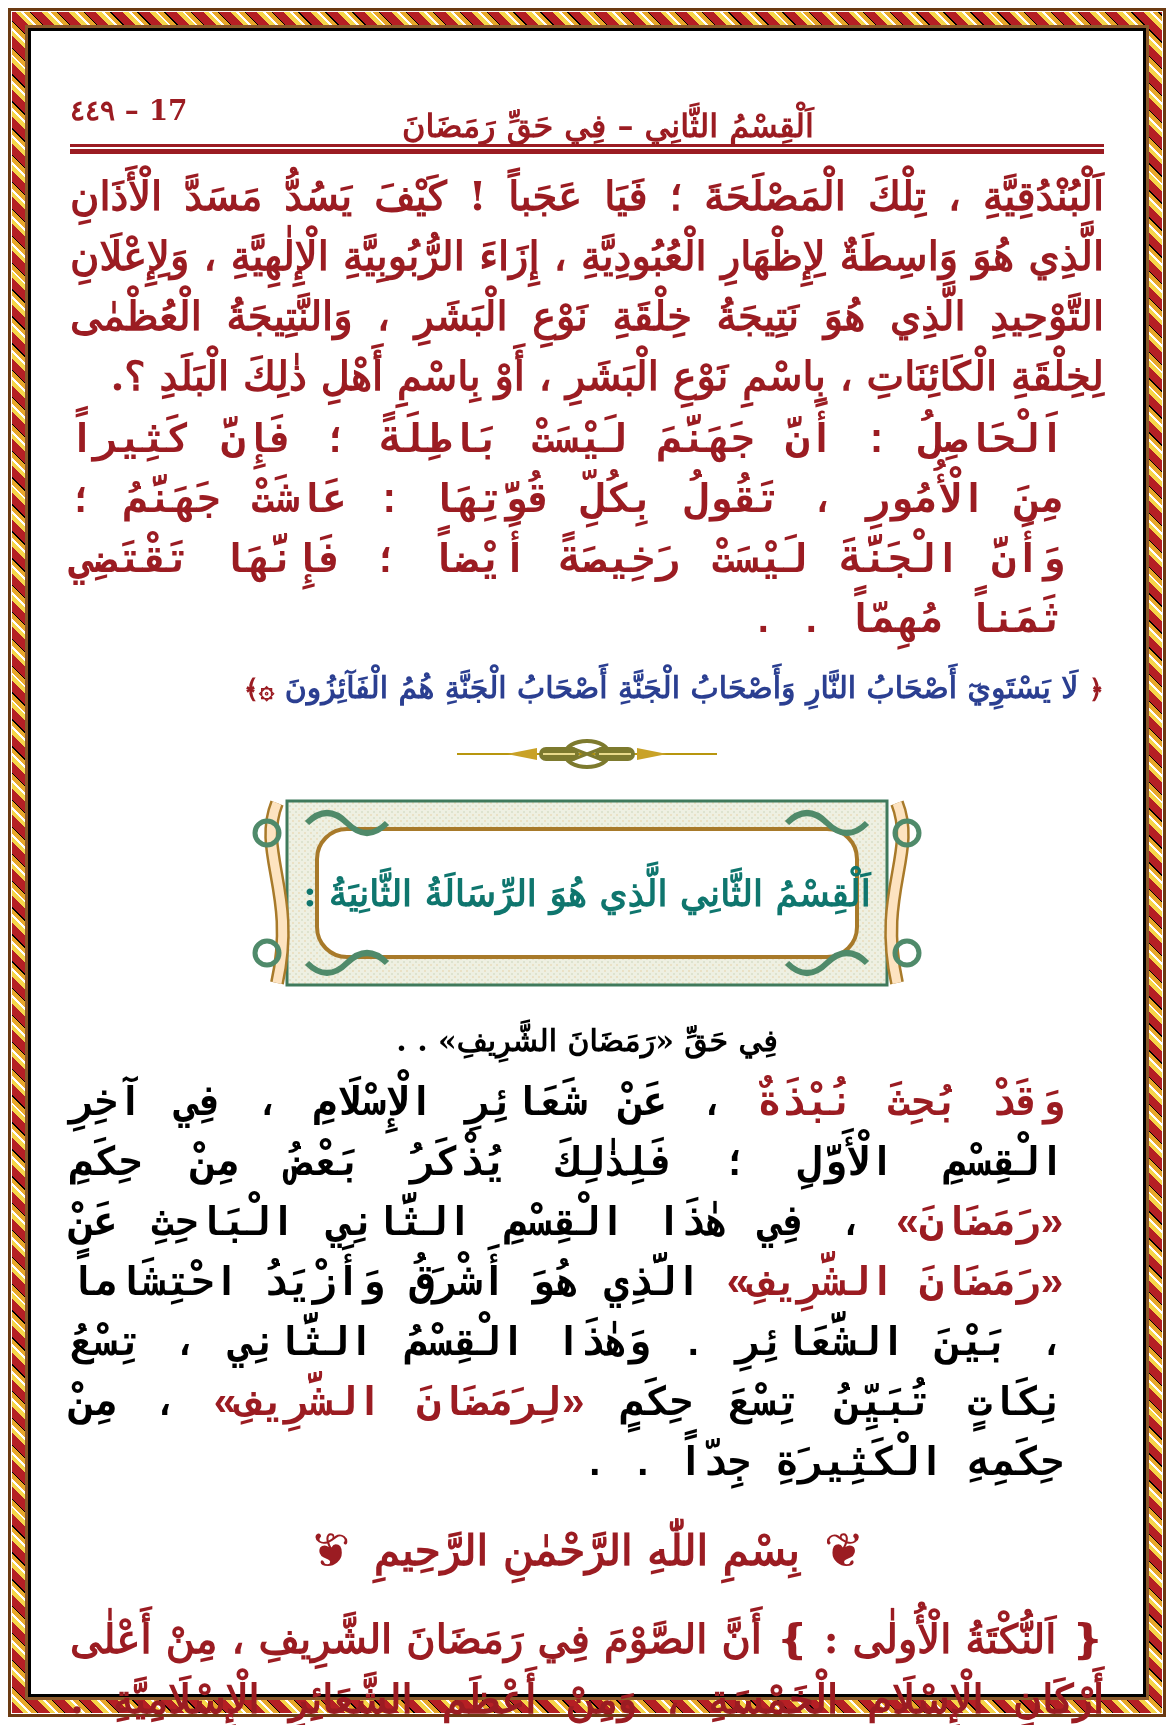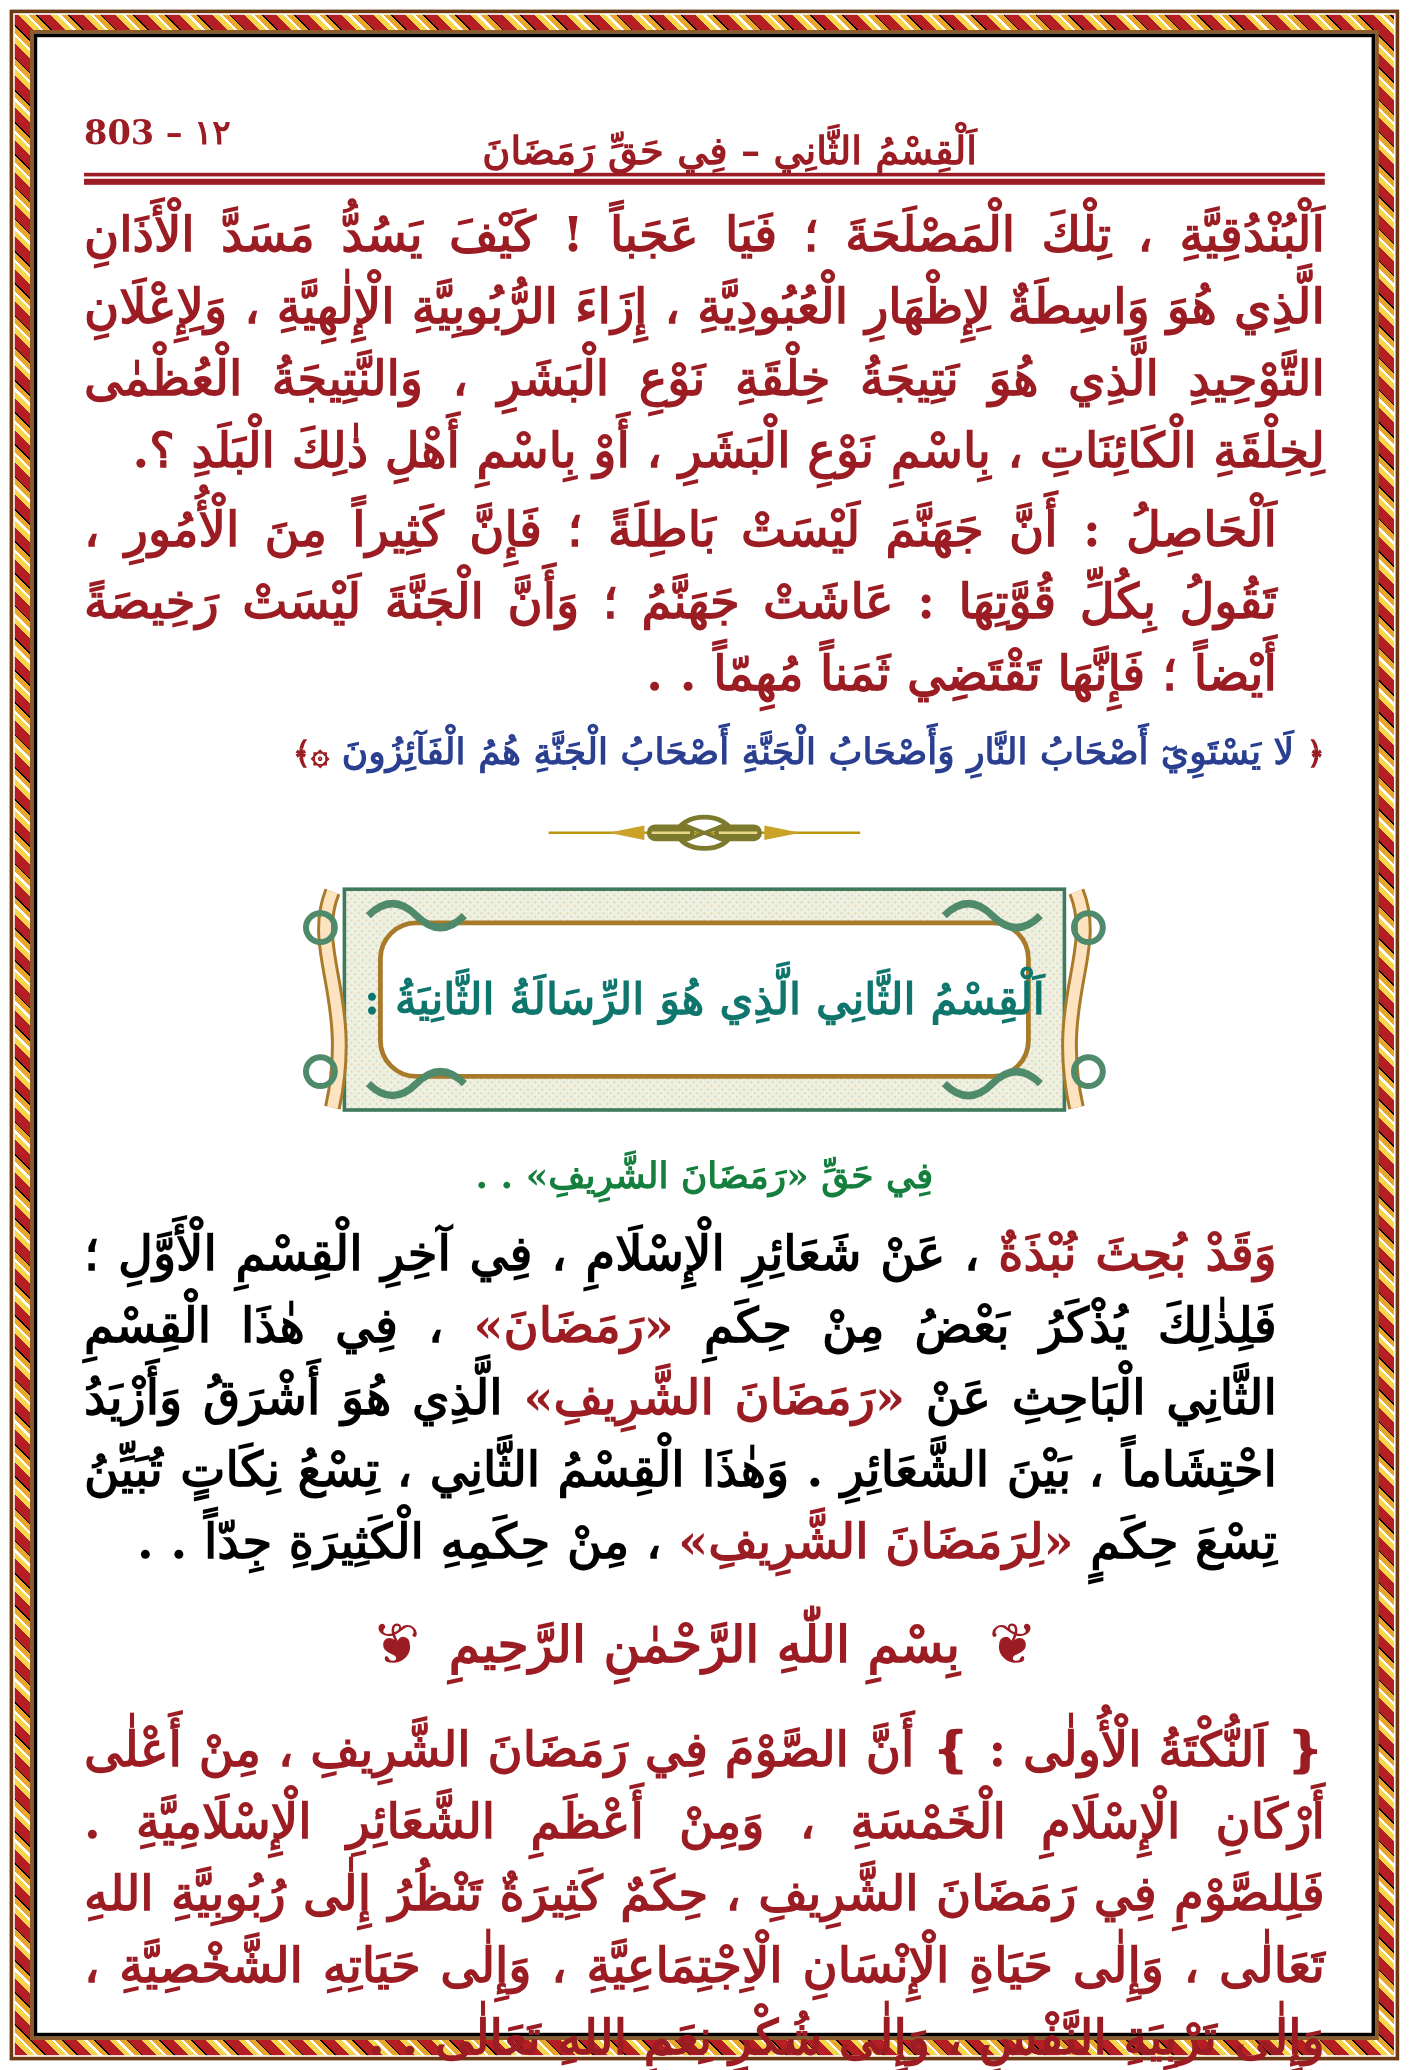--- a/index.html
+++ b/index.html
@@ -30,40 +30,40 @@
   .rule { height: 10px; border-top: 3px solid #9b1c22; border-bottom: 5px solid #9b1c22; margin: 4px 0 12px 0; box-sizing: border-box; }
   p.txt { margin: 0; font-size: 40px; line-height: 60px; text-align: justify; text-align-last: right; font-weight: bold; }
   .red { color: #9b1c22; }
   .black { color: #000; }
   .verse { text-align: right; font-size: 30px; line-height: 60px; font-weight: bold; color: #2b3f91; margin: 6px 0; }
   .ornament-bracket { color: #9b1c22; font-size: 26px; }
   .divider { display: flex; justify-content: center; align-items: center; height: 50px; margin-top: 10px; }
   .divider svg { display: block; }
   .banner { position: relative; width: 680px; height: 200px; margin: 14px auto 0 auto; }
   .banner-text { position: absolute; left: 0; right: 0; top: 0; bottom: 0; display: flex; align-items: center; justify-content: center; color: #0f766e; font-size: 36px; font-weight: bold; }
-  .subheading { text-align: center; color: #15803d; font-size: 30px; font-weight: bold; line-height: 60px; margin-top: 18px; }
-  .indent { padding-right: 40px; }
+  .subheading { text-align: center; color: #000000; font-size: 30px; font-weight: bold; line-height: 60px; margin-top: 18px; }
+  .indent { padding-right: 40px; font-family: Liberation Mono, monospace; }
   .bismillah { display: flex; justify-content: center; align-items: center; height: 90px; margin-top: 10px; }
   .bismillah-text { color: #9b1c22; font-size: 42px; font-weight: bold; margin: 16px 24px; letter-spacing: 1px; }
   .bismillah-orn { color: #9b1c22; font-size: 48px; }
   .nukta-label { color: #9b1c22; }
   .nukta-bracket { color: #9b1c22; }
 </style>
 </head>
 <body>
 
 <div class="frame-outer"></div>
 <div class="frame-braid"></div>
 <div class="frame-inner"></div>
 
 <div class="page">
 
   <div class="header">
     <span class="header-title">اَلْقِسْمُ الثَّانِي – فِي حَقِّ رَمَضَانَ</span>
-    <span class="header-page">١٢ – 803</span>
+    <span class="header-page">17 – ٤٤٩</span>
   </div>
   <div class="rule"></div>
 
   <p class="txt red">اَلْبُنْدُقِيَّةِ ، تِلْكَ الْمَصْلَحَةَ ؛ فَيَا عَجَباً ! كَيْفَ يَسُدُّ مَسَدَّ الْأَذَانِ الَّذِي هُوَ وَاسِطَةٌ لِإِظْهَارِ الْعُبُودِيَّةِ ، إِزَاءَ الرُّبُوبِيَّةِ الْإِلٰهِيَّةِ ، وَلِإِعْلَانِ التَّوْحِيدِ الَّذِي هُوَ نَتِيجَةُ خِلْقَةِ نَوْعِ الْبَشَرِ ، وَالنَّتِيجَةُ الْعُظْمٰى لِخِلْقَةِ الْكَائِنَاتِ ، بِاسْمِ نَوْعِ الْبَشَرِ ، أَوْ بِاسْمِ أَهْلِ ذٰلِكَ الْبَلَدِ ؟.</p>
   <p class="txt red indent" style="margin-top:6px;">اَلْحَاصِلُ : أَنَّ جَهَنَّمَ لَيْسَتْ بَاطِلَةً ؛ فَإِنَّ كَثِيراً مِنَ الْأُمُورِ ، تَقُولُ بِكُلِّ قُوَّتِهَا : عَاشَتْ جَهَنَّمُ ؛ وَأَنَّ الْجَنَّةَ لَيْسَتْ رَخِيصَةً أَيْضاً ؛ فَإِنَّهَا تَقْتَضِي ثَمَناً مُهِمّاً . .</p>
 
   <div class="verse">
     <span class="ornament-bracket">﴿</span>
     <span>لَا يَسْتَوِيٓ أَصْحَابُ النَّارِ وَأَصْحَابُ الْجَنَّةِ أَصْحَابُ الْجَنَّةِ هُمُ الْفَآئِزُونَ</span>
     <span class="ornament-bracket">۞﴾</span>

